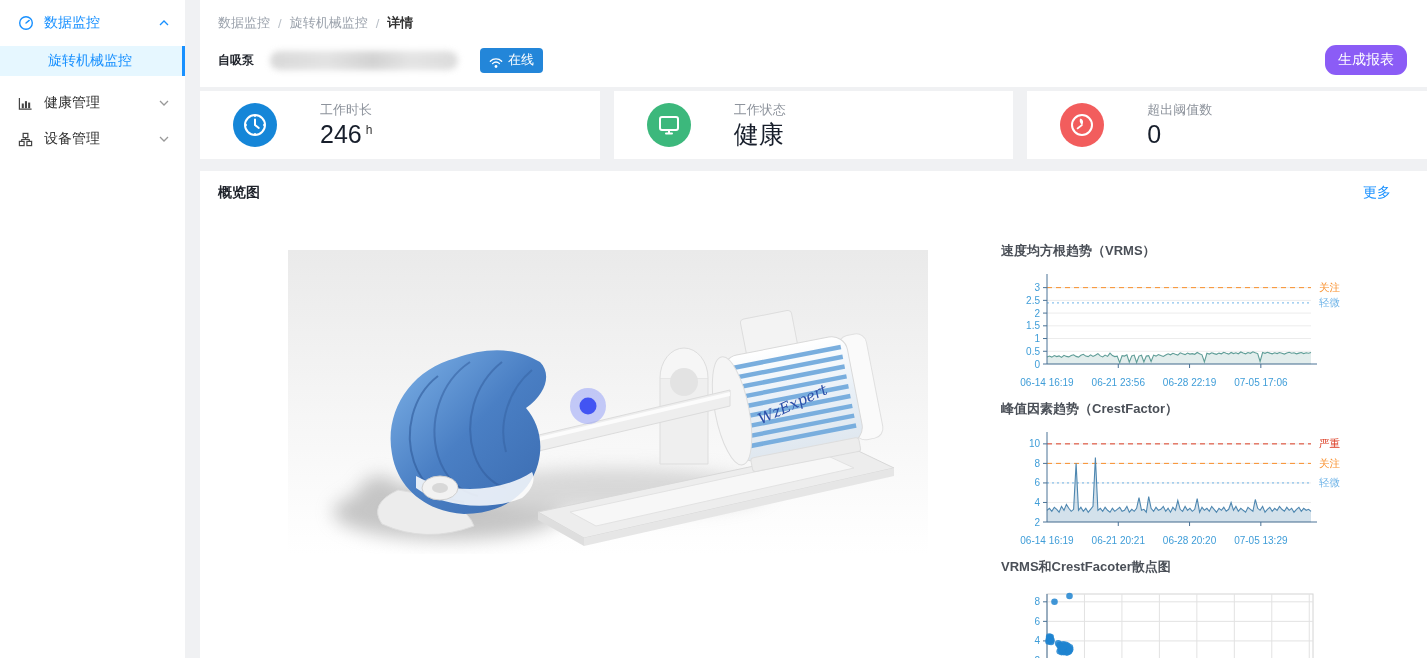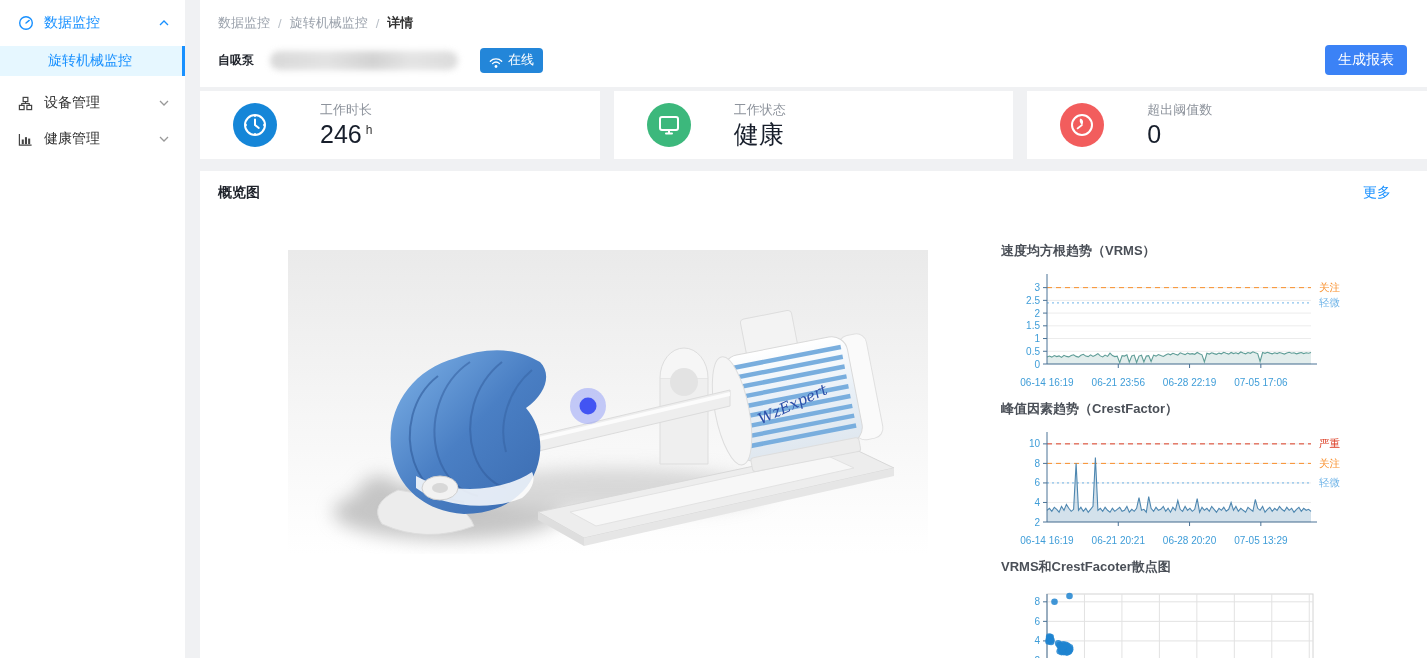--- a/index.html
+++ b/index.html
@@ -28,22 +28,22 @@
   .crumb{cursor:pointer;}
   .crumb-sep{color:#b9bfc7;}
   .crumb-current{color:#333;font-weight:bold;cursor:default;}
   .title-row{display:flex;align-items:center;margin-top:13px;}
   .device-title{font-size:12px;font-weight:bold;color:#20242c;}
   .serial-blur{width:188px;height:19px;border-radius:10px;margin-left:16px;
     background:linear-gradient(90deg,#cfcfcf 0%,#dcdcdc 30%,#c8c8c8 55%,#dedede 75%,#d3d3d3 100%);
     filter:blur(3px);opacity:.8;}
   .online-badge{margin-left:22px;background:#2386d9;color:#fff;font-size:13px;
     border-radius:4px;padding:3px 9px 4px;display:flex;align-items:flex-end;gap:5px;}
-  .report-btn{margin-left:auto;background:#3b82f6;border:none;color:#fff;font-size:14px;
-    padding:6px 13px;border-radius:4px;cursor:pointer;font-family:inherit;}
+  .report-btn{margin-left:auto;background:#8b5cf6;border:none;color:#fff;font-size:14px;
+    padding:6px 13px;border-radius:11px;cursor:pointer;font-family:inherit;}
   
   .cards{display:flex;gap:14px;margin-top:4px;}
   .card{flex:1;background:#fff;height:68px;display:flex;align-items:center;}
   .card-icon{width:44px;height:44px;border-radius:50%;margin-left:33px;flex-shrink:0;
     display:flex;align-items:center;justify-content:center;}
   .card-text{margin-left:43px;}
   .card-label{font-size:13px;color:#8d939c;margin-bottom:1px;}
   .card-value{font-size:25px;color:#171e2b;line-height:1.15;}
   .card-unit{font-size:12px;color:#333;vertical-align:super;margin-left:4px;}
   
@@ -74,41 +74,41 @@
     <svg class="chev" viewBox="0 0 10 6">
         <path d="M1 5 L5 1 L9 5" fill="none" stroke="currentColor" stroke-width="1.3"></path>
       </svg>
   </div>
   <div class="submenu-item">
     <span>旋转机械监控</span>
   </div>
   <div class="menu-item">
     <span class="mi-icon">
       <svg width="15" height="15" viewBox="0 0 16 16">
+          <path d="M1.5 2v12h13" stroke="#444" stroke-width="1.3" fill="none"></path>
+          <rect x="4" y="8" width="2.2" height="5" fill="#444"></rect>
+          <rect x="7.4" y="5.5" width="2.2" height="7.5" fill="#444"></rect>
+          <rect x="10.8" y="7" width="2.2" height="6" fill="#444"></rect>
+        </svg>
+    </span>
+    <span class="mi-label">健康管理</span>
+    <svg class="chev" viewBox="0 0 10 6">
+        <path d="M1 1 L5 5 L9 1" fill="none" stroke="currentColor" stroke-width="1.3"></path>
+      </svg>
+  </div>
+  <div class="menu-item">
+    <span class="mi-icon">
+      <svg width="15" height="15" viewBox="0 0 16 16">
           <rect x="5.5" y="1.5" width="5" height="4.5" fill="none" stroke="#444" stroke-width="1.3"></rect>
           <rect x="1.5" y="10" width="5" height="4.5" fill="none" stroke="#444" stroke-width="1.3"></rect>
           <rect x="9.5" y="10" width="5" height="4.5" fill="none" stroke="#444" stroke-width="1.3"></rect>
           <path d="M8 6v2M4 10V8h8v2" stroke="#444" stroke-width="1.2" fill="none"></path>
         </svg>
     </span>
     <span class="mi-label">设备管理</span>
-    <svg class="chev" viewBox="0 0 10 6">
-        <path d="M1 1 L5 5 L9 1" fill="none" stroke="currentColor" stroke-width="1.3"></path>
-      </svg>
-  </div>
-  <div class="menu-item">
-    <span class="mi-icon">
-      <svg width="15" height="15" viewBox="0 0 16 16">
-          <path d="M1.5 2v12h13" stroke="#444" stroke-width="1.3" fill="none"></path>
-          <rect x="4" y="8" width="2.2" height="5" fill="#444"></rect>
-          <rect x="7.4" y="5.5" width="2.2" height="7.5" fill="#444"></rect>
-          <rect x="10.8" y="7" width="2.2" height="6" fill="#444"></rect>
-        </svg>
-    </span>
-    <span class="mi-label">健康管理</span>
     <svg class="chev" viewBox="0 0 10 6">
         <path d="M1 1 L5 5 L9 1" fill="none" stroke="currentColor" stroke-width="1.3"></path>
       </svg>
   </div>
 </aside>
 
 <div class="main">
 
   <div class="topbar">
     <div class="breadcrumb">

